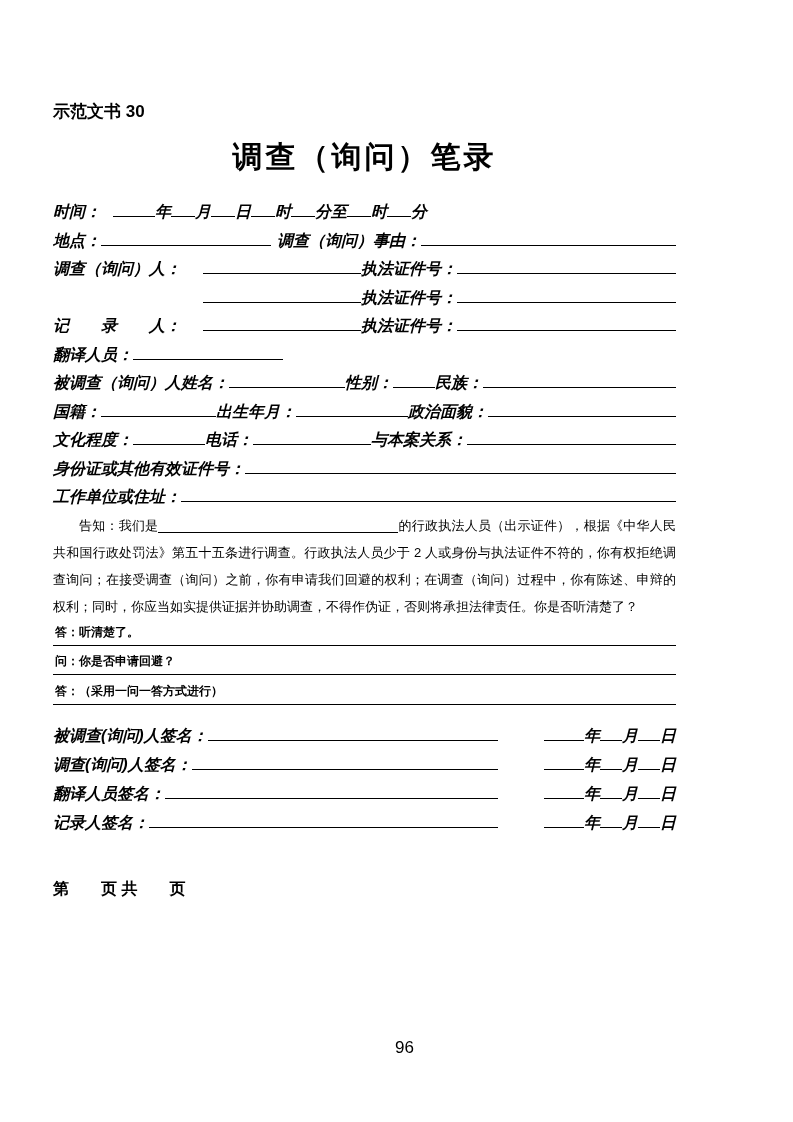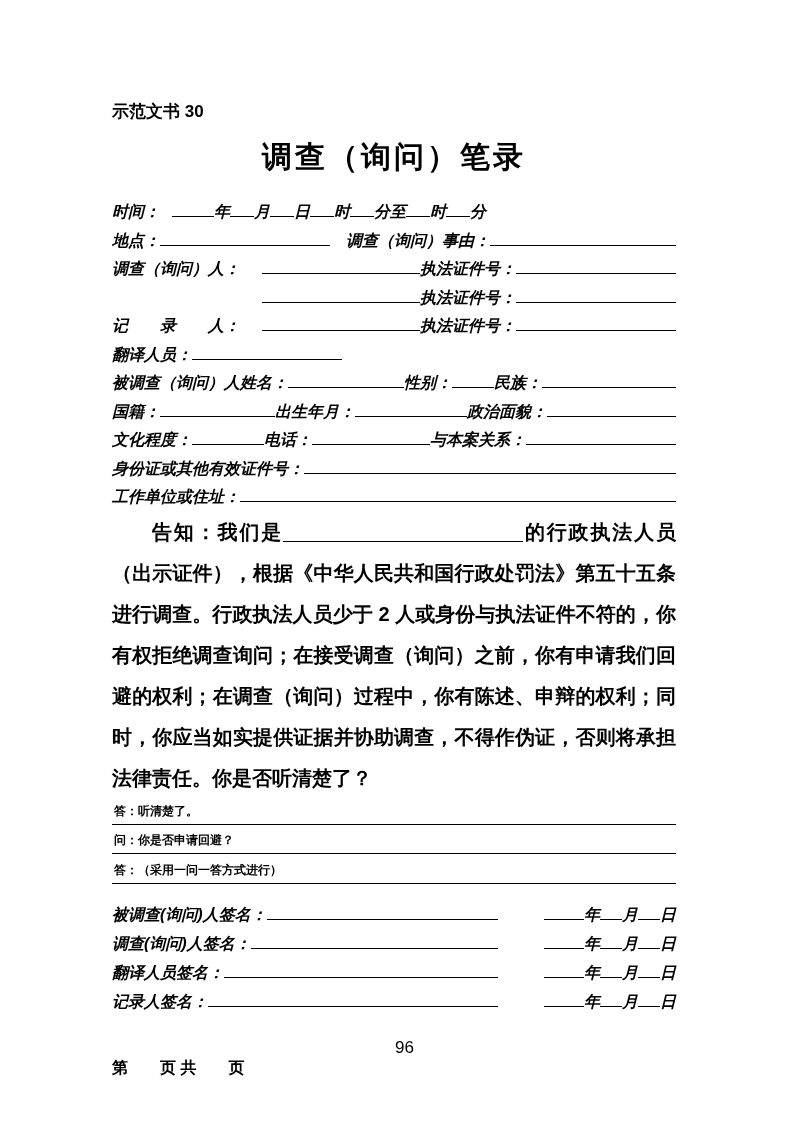--- a/index.html
+++ b/index.html
@@ -5,21 +5,21 @@
   * { margin:0; padding:0; box-sizing:border-box; }
   html,body { background:#ffffff; }
   body {
     width:793px; height:1122px;
     font-family:"Liberation Sans","DejaVu Sans",sans-serif;
     color:#000;
     position:relative;
   }
   .page {
     width:793px; height:1122px;
-    padding:100px 117px 0 112px;
+    padding:100px 117px 0 53px;
     position:relative;
   }
   .doc-label {
     font-size:17px; font-weight:700; margin-bottom:14px;
   }
   .title {
     font-size:30px; font-weight:700; text-align:center;
     letter-spacing:3px; margin-bottom:20px;
   }
   .form-row {
@@ -30,21 +30,21 @@
   .lbl { white-space:pre;font-style:italic; }
   .blank {
     display:inline-block; height:14px;
     border-bottom:1.5px solid #000;
     margin-bottom:-3px;
   }
   .fill { flex:1; }
   .lblw { display:inline-block; width:150px; }
   .indent2 { margin-left:150px; }
   .notice {
-    font-size:20px; font-weight:700; line-height:41px;
+    font-size:13px; font-weight:400; line-height:27px;
     text-align:justify; text-indent:2em;
   }
   .iblank {
     display:inline-block; height:14px;
     border-bottom:1.5px solid #000; margin-bottom:-3px;
   }
   .qa-row {
     font-size:12px; font-weight:600; line-height:25px;
     border-bottom:1.5px solid #000; margin-bottom:3.5px;
     padding-left:2px;
@@ -86,21 +86,21 @@
     <span class="lbl">分至</span>
     <span class="blank" style="width:24px"></span>
     <span class="lbl">时</span>
     <span class="blank" style="width:24px"></span>
     <span class="lbl">分</span>
   </div>
 
   <div class="form-row">
     <span class="lbl">地点：</span>
     <span class="blank" style="width:170px"></span>
-    <span class="lbl" style="margin-left:16px">调查（询问）事由：</span>
+    <span class="lbl" style="margin-left:6px">调查（询问）事由：</span>
     <span class="blank fill"></span>
   </div>
 
   <div class="form-row">
     <span class="lbl lblw">调查（询问）人：</span>
     <span class="blank" style="width:158px"></span>
     <span class="lbl">执法证件号：</span>
     <span class="blank fill"></span>
   </div>
 

